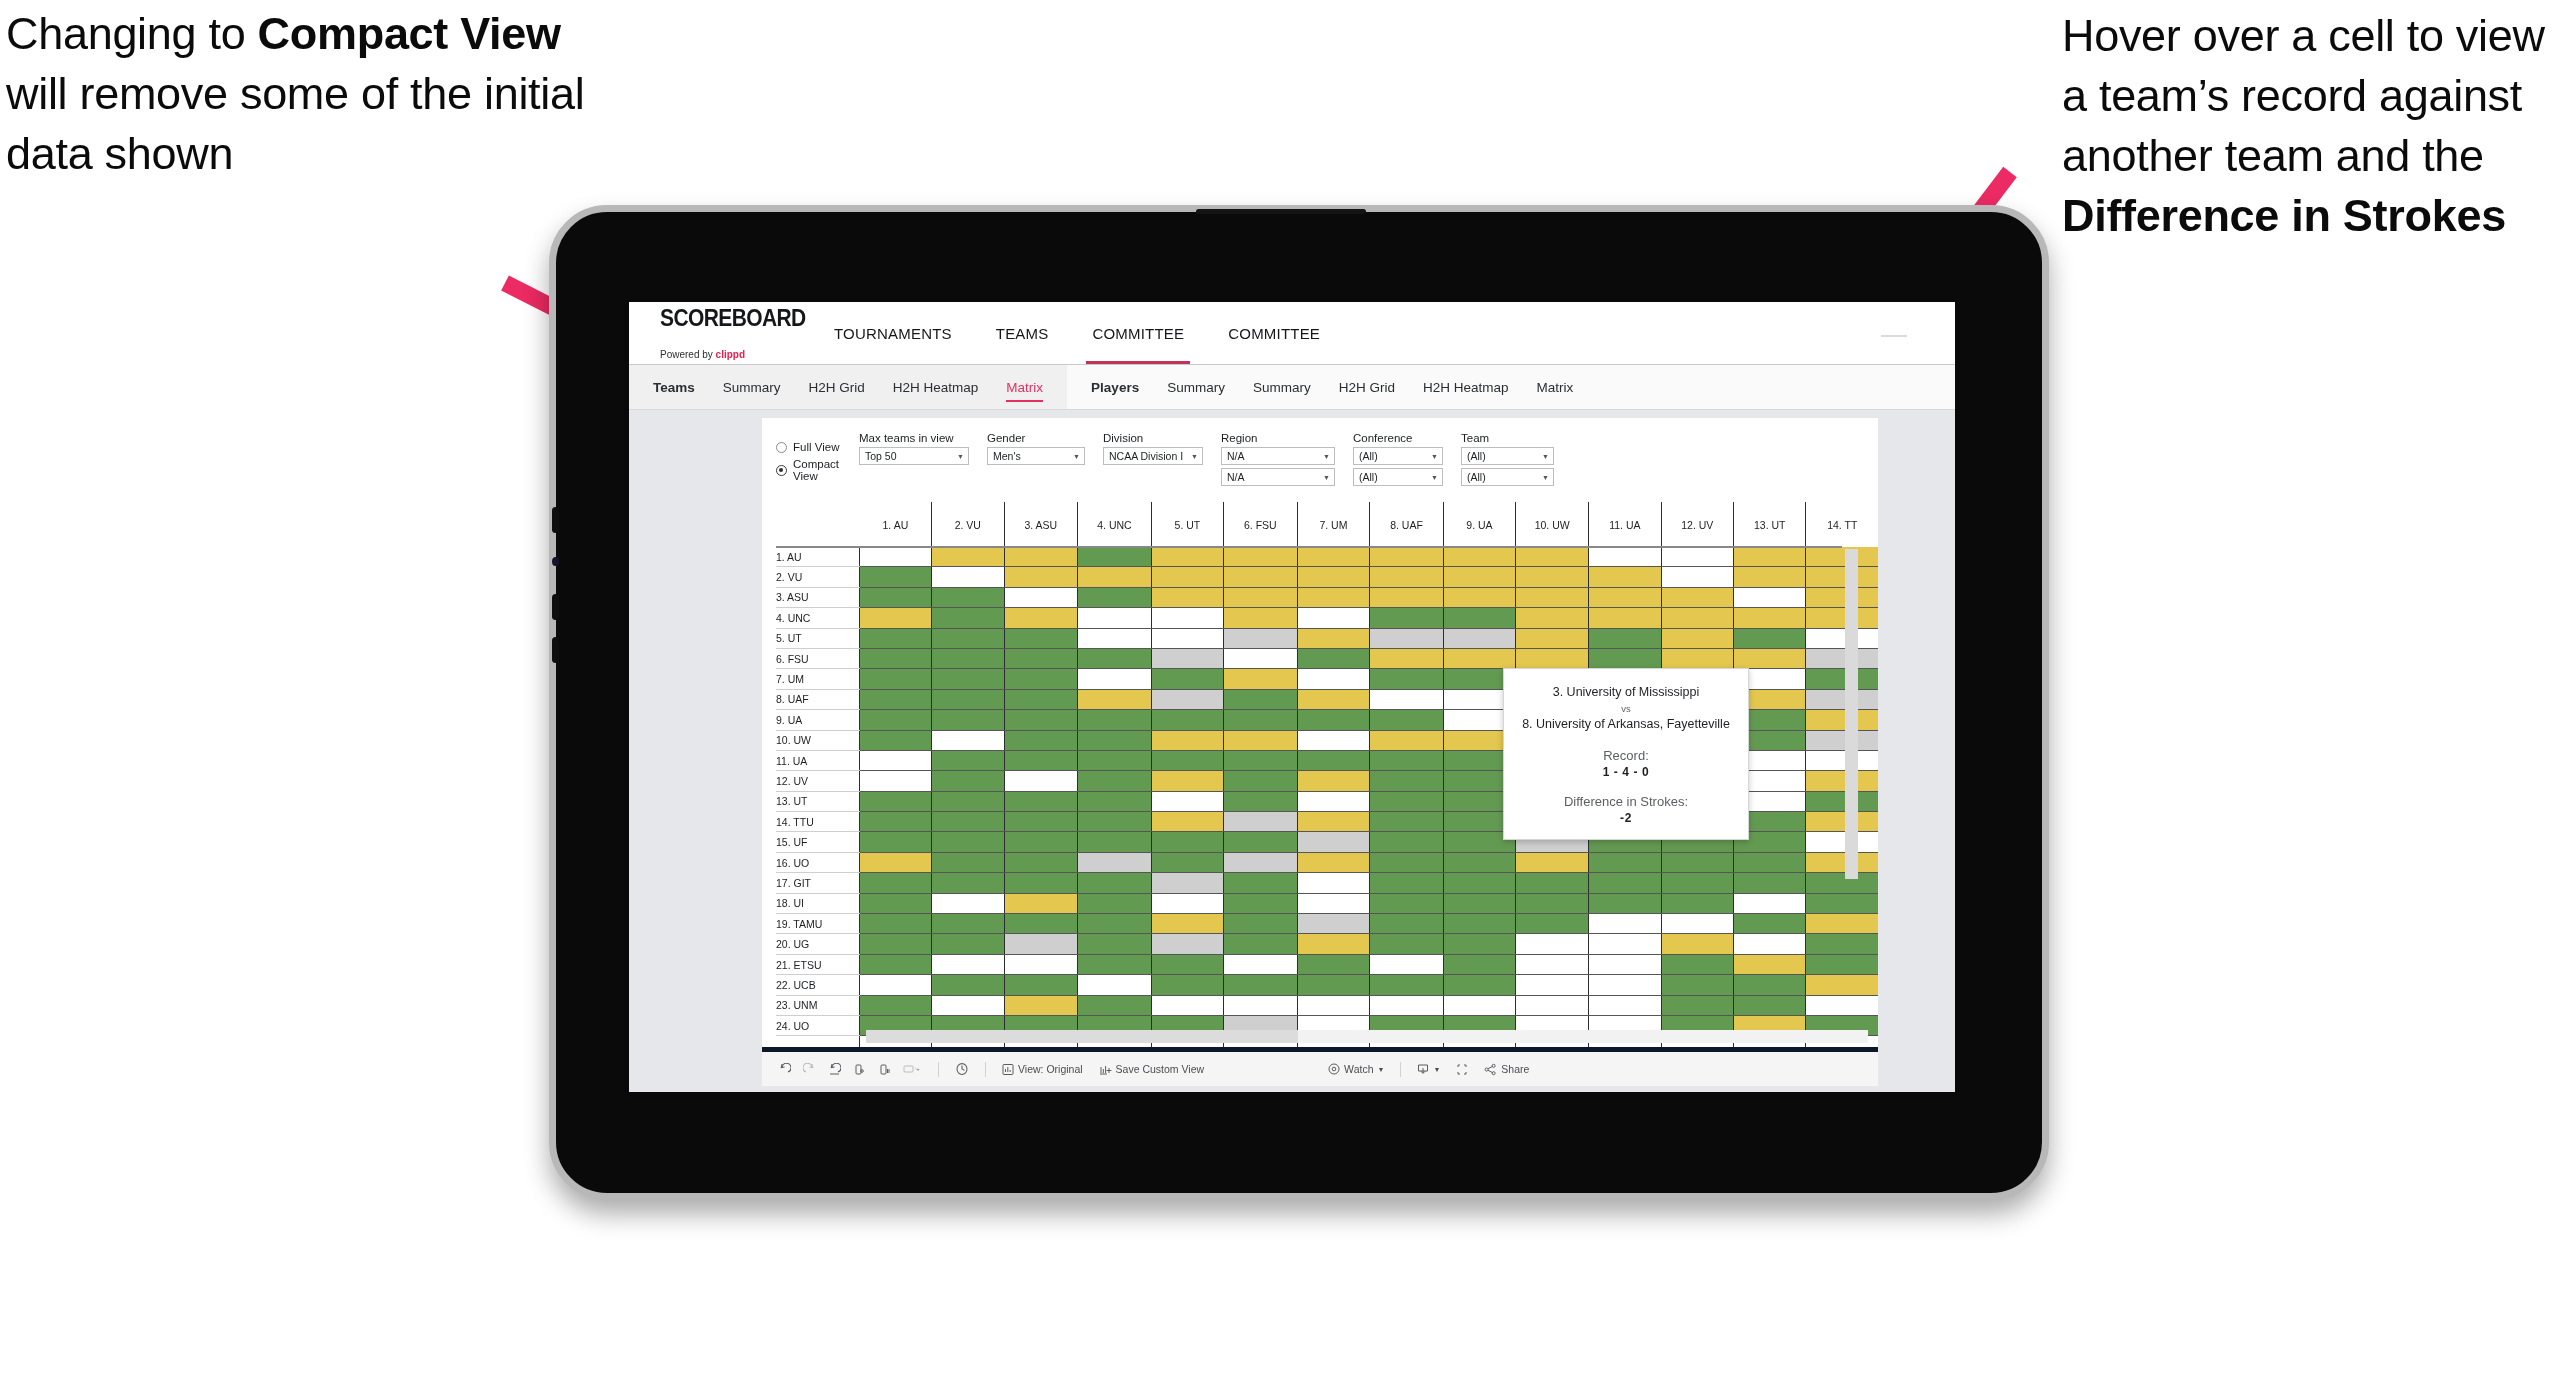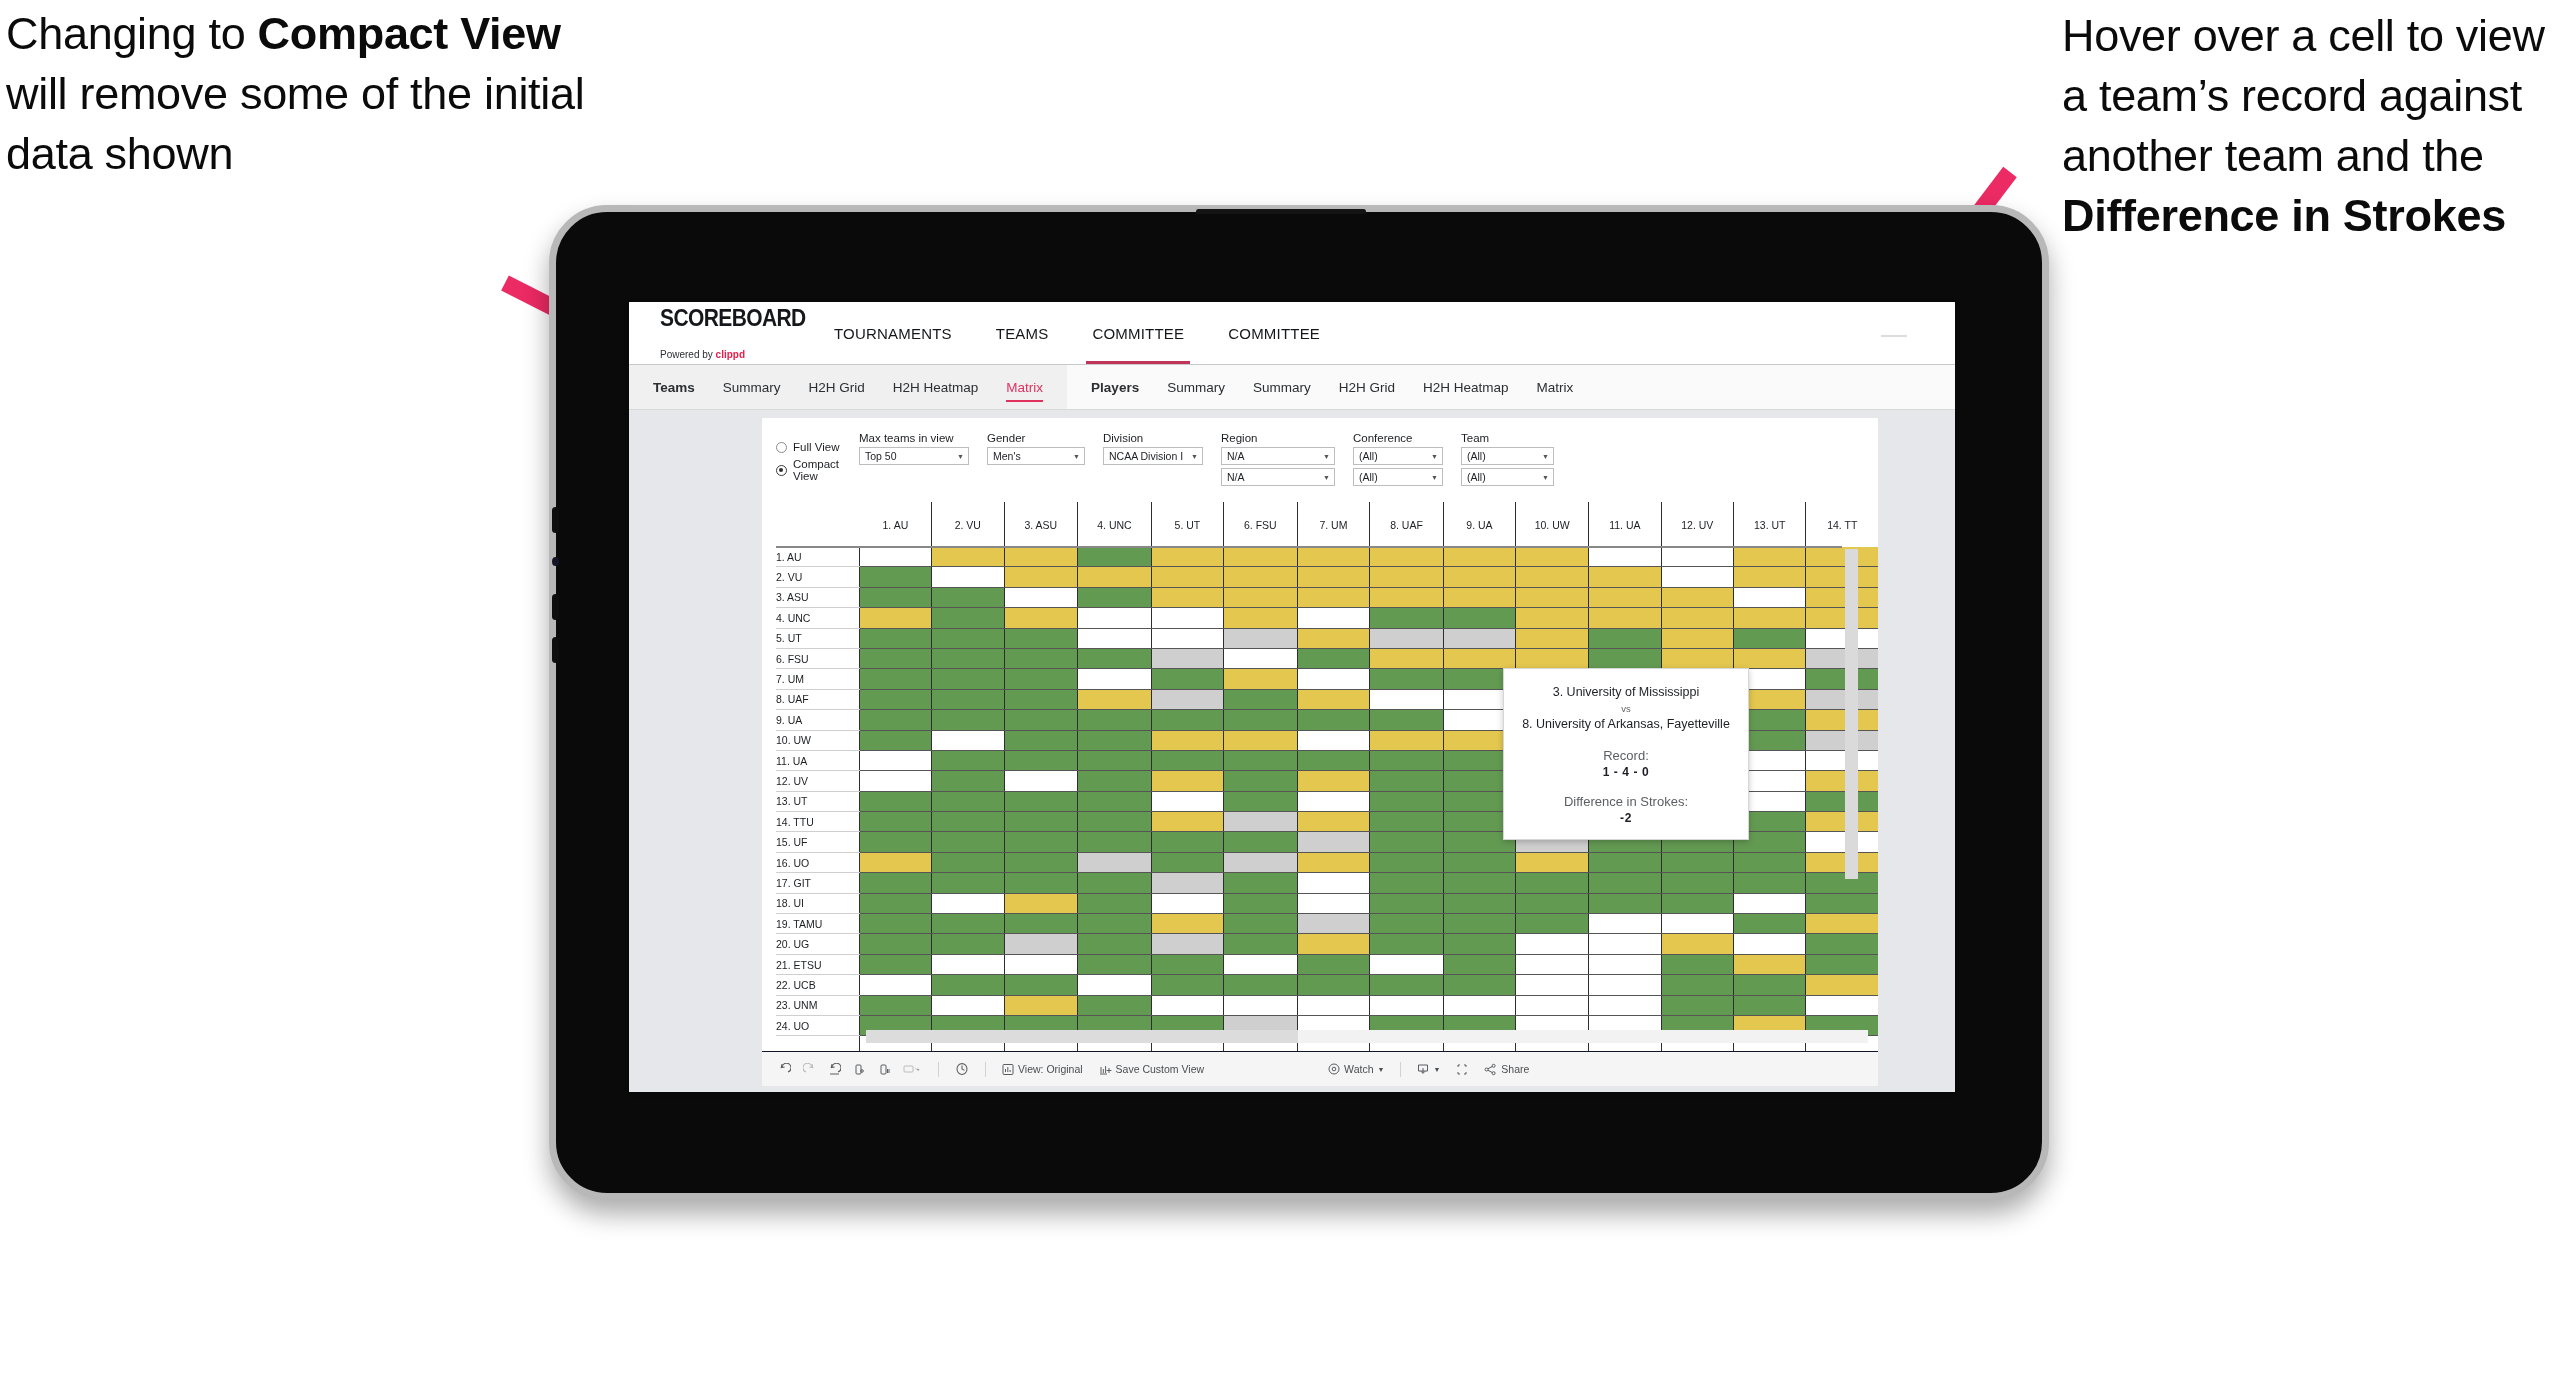--- a/index.html
+++ b/index.html
@@ -106,21 +106,21 @@
     border:1px solid #d6d6d6;box-shadow:0 2px 6px rgba(0,0,0,.22);
     padding:15px 10px 14px;text-align:center;color:#1d1f23;z-index:9;
   }
   .tt-t{font-size:12.5px;line-height:1.35;}
   .tt-vs{font-size:9.5px;color:#666;margin:2px 0;}
   .tt-lab{font-size:13px;color:#5b5f63;margin-top:15px;}
   .tt-val{font-size:12px;font-weight:bold;margin-top:2px;letter-spacing:.6px;}
 
   
   #toolbar{position:absolute;left:0;bottom:0;width:1248px;height:34px;background:#f5f5f5;
-           border-top:1px solid #0f172a;display:flex;align-items:center;font-size:10.5px;color:#4a4d50;}
+           border-top:5px solid #0f172a;display:flex;align-items:center;font-size:10.5px;color:#4a4d50;}
   #toolbar .ti{margin-left:16px;display:flex;align-items:center;}
   #toolbar .lbl{margin-left:4px;}
   .vr{width:1px;height:15px;background:#d2d2d2;margin-left:16px;}
   svg.ti-svg{display:block;}
 </style>
 </head>
 <body>
 
 <div class="anno" id="anno-left">
   <span>Changing to </span><b>Compact View</b><span> will remove some of the initial data shown</span>

